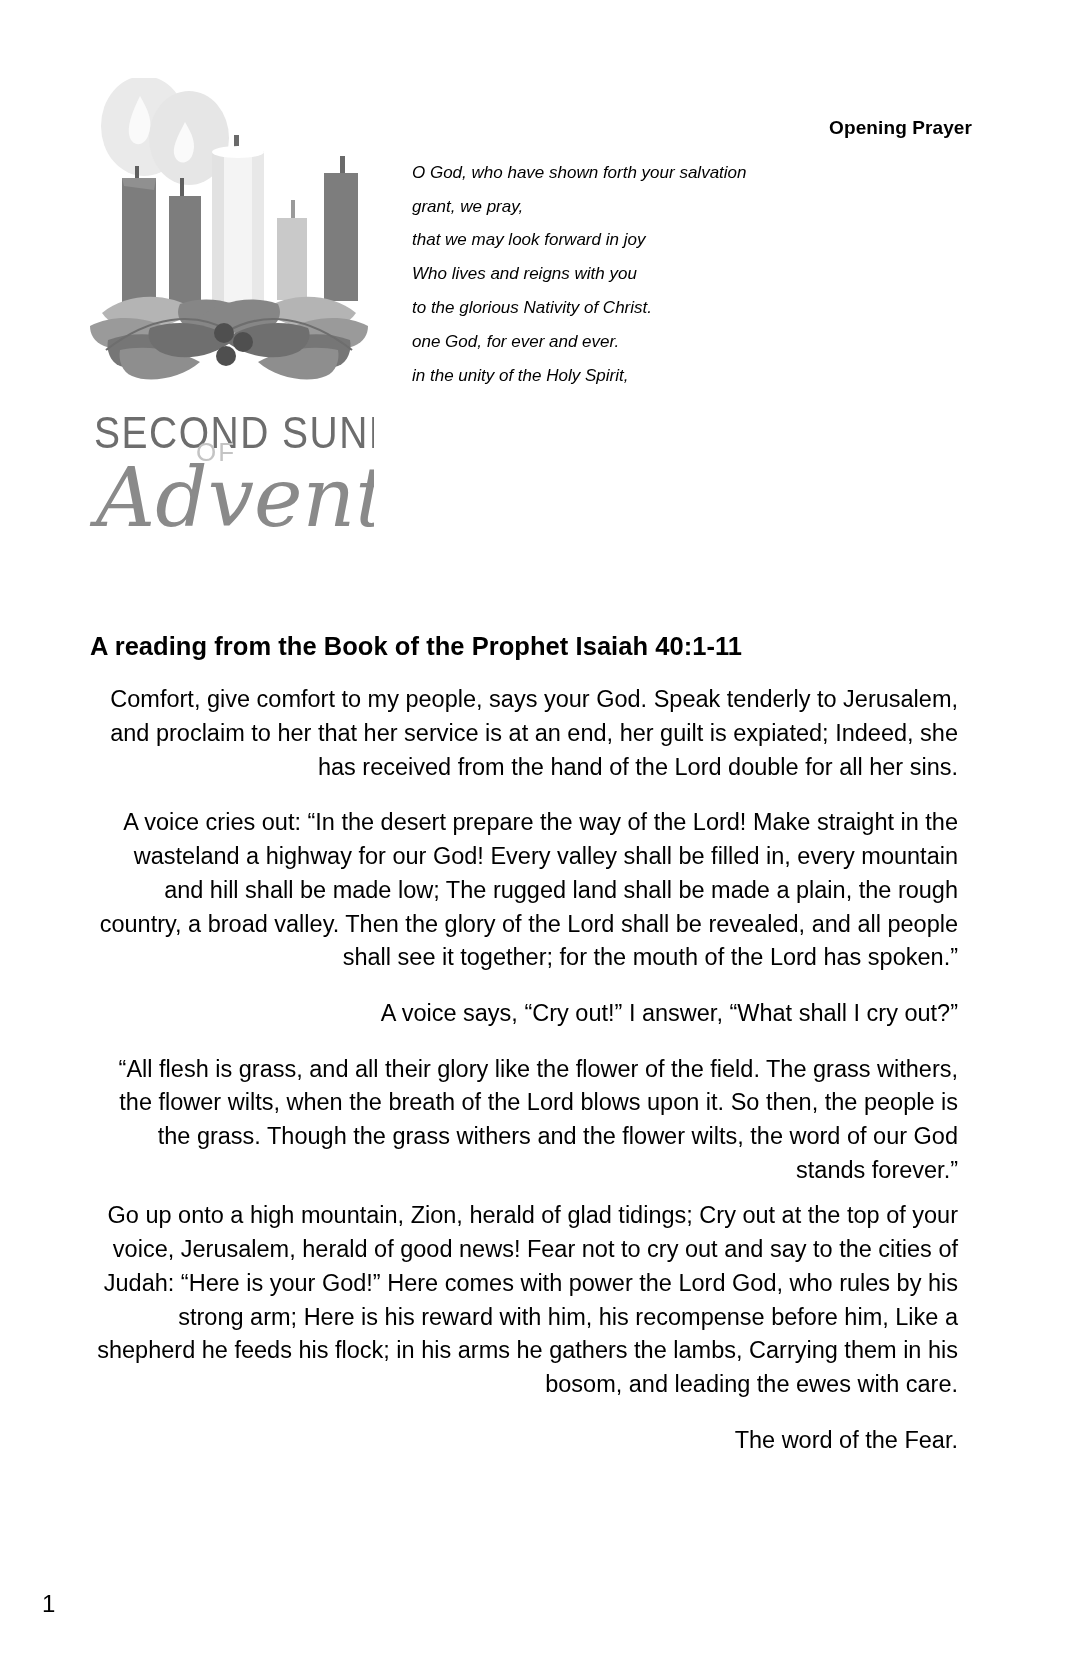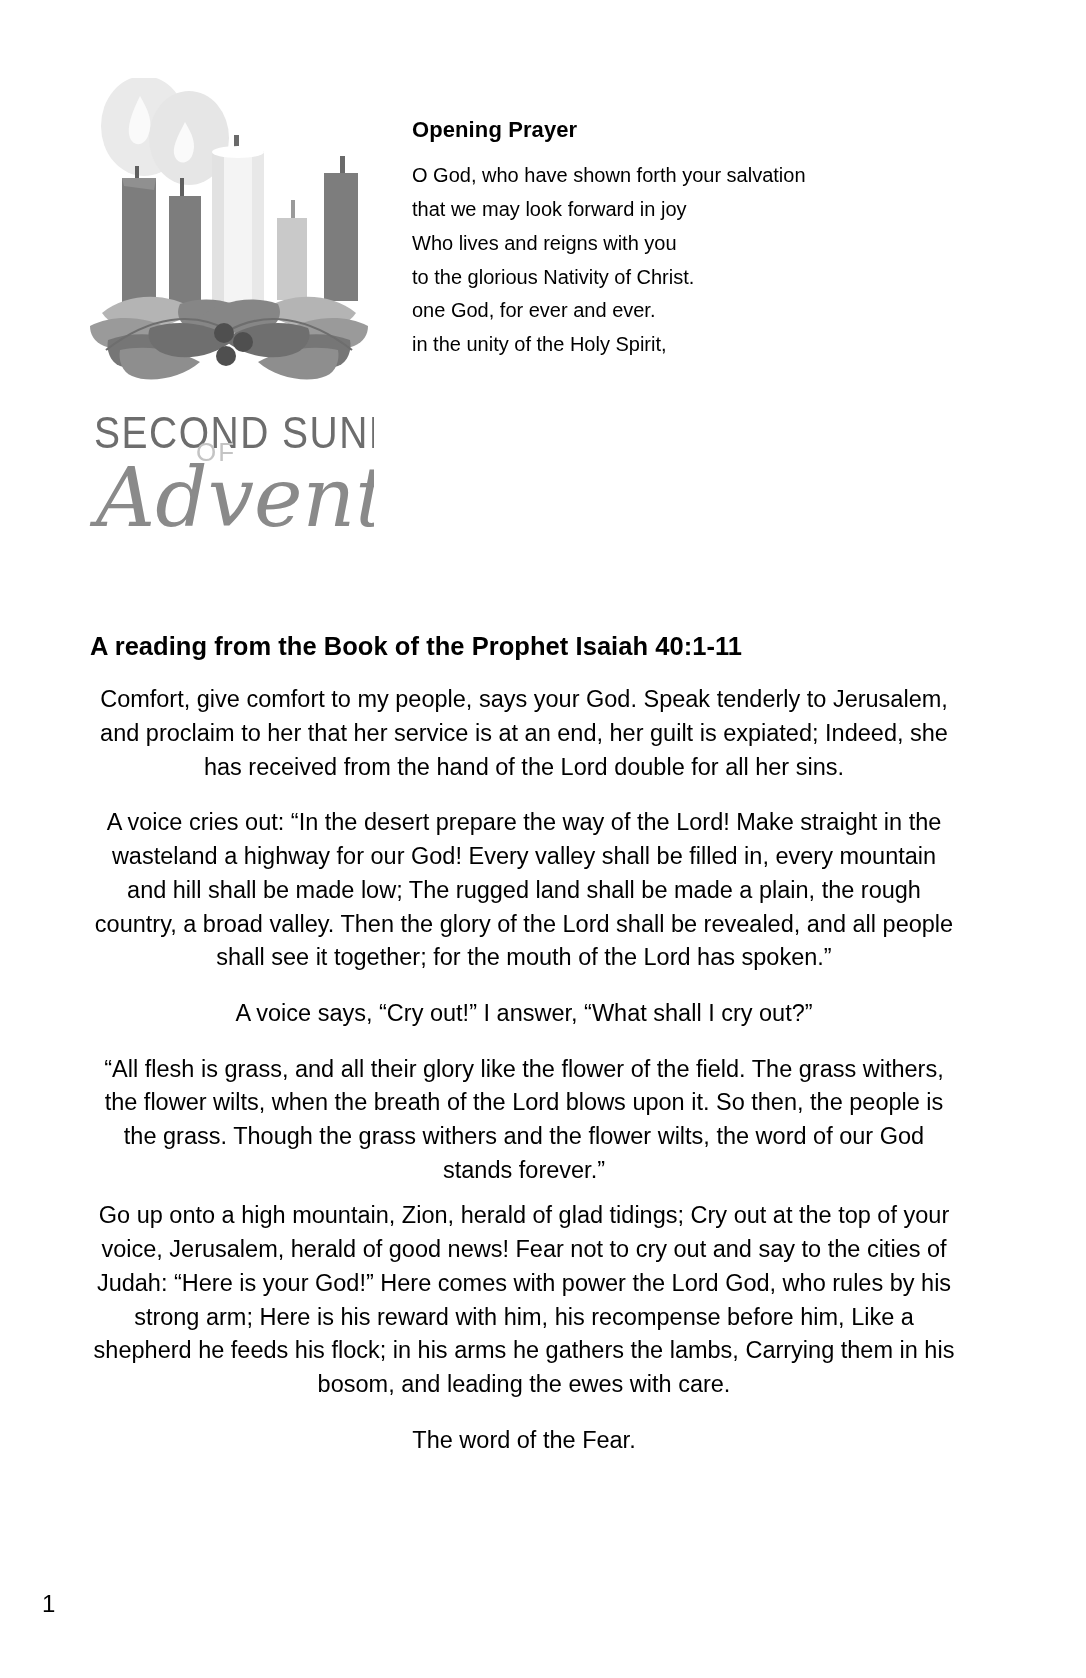--- a/index.html
+++ b/index.html
@@ -41,51 +41,53 @@
   }
   .advent-logo svg { display: block; }
 
   .prayer {
     position: absolute;
     left: 412px;
     top: 118px;
     width: 560px;
   }
   .prayer-title {
-    font-size: 22px;
+    font-size: 19px;
     font-weight: bold;
     letter-spacing: 0.1px;
-    margin: 0 0 17px 0;
+    margin: 0 0 17px 12px;
     line-height: 1.1;
+    text-align: right;
   }
   .prayer-line {
-    font-size: 20px;
+    font-size: 17px;
     line-height: 33.8px;
     white-space: nowrap;
+    font-style: italic;
   }
 
   
   .reading {
     position: absolute;
     left: 90px;
     top: 632px;
     width: 868px;
   }
   .reading-heading {
     font-size: 25.5px;
     font-weight: bold;
     line-height: 1.15;
     margin: 0 0 22px 0;
     letter-spacing: 0.05px;
   }
   .reading p {
     font-size: 23.5px;
     line-height: 33.7px;
     margin: 0 0 22px 0;
-    text-align: center;
+    text-align: right;
   }
   .reading p.tight {
     margin-bottom: 8px;
   }
   .reading p.continue {
     margin-top: 12px;
   }
 
   .page-number {
     position: absolute;
@@ -156,20 +158,21 @@
 
         <text x="112" y="383" font-family="'Liberation Sans', sans-serif" font-size="26" letter-spacing="2" fill="#c4c4c4">OF</text>
 
         <text x="12" y="448" font-family="'DejaVu Serif', serif" font-size="82" font-style="italic" fill="#8a8a8a">Advent</text>
       </svg>
     </div>
 
     <div class="prayer">
       <div class="prayer-title">Opening Prayer</div>
       <div class="prayer-line">O God, who have shown forth your salvation</div>
+      <div class="prayer-line">grant, we pray,</div>
       <div class="prayer-line">that we may look forward in joy</div>
       <div class="prayer-line">Who lives and reigns with you</div>
       <div class="prayer-line">to the glorious Nativity of Christ.</div>
       <div class="prayer-line">one God, for ever and ever.</div>
       <div class="prayer-line">in the unity of the Holy Spirit,</div>
     </div>
 
   </div>
 
   <div class="reading">

